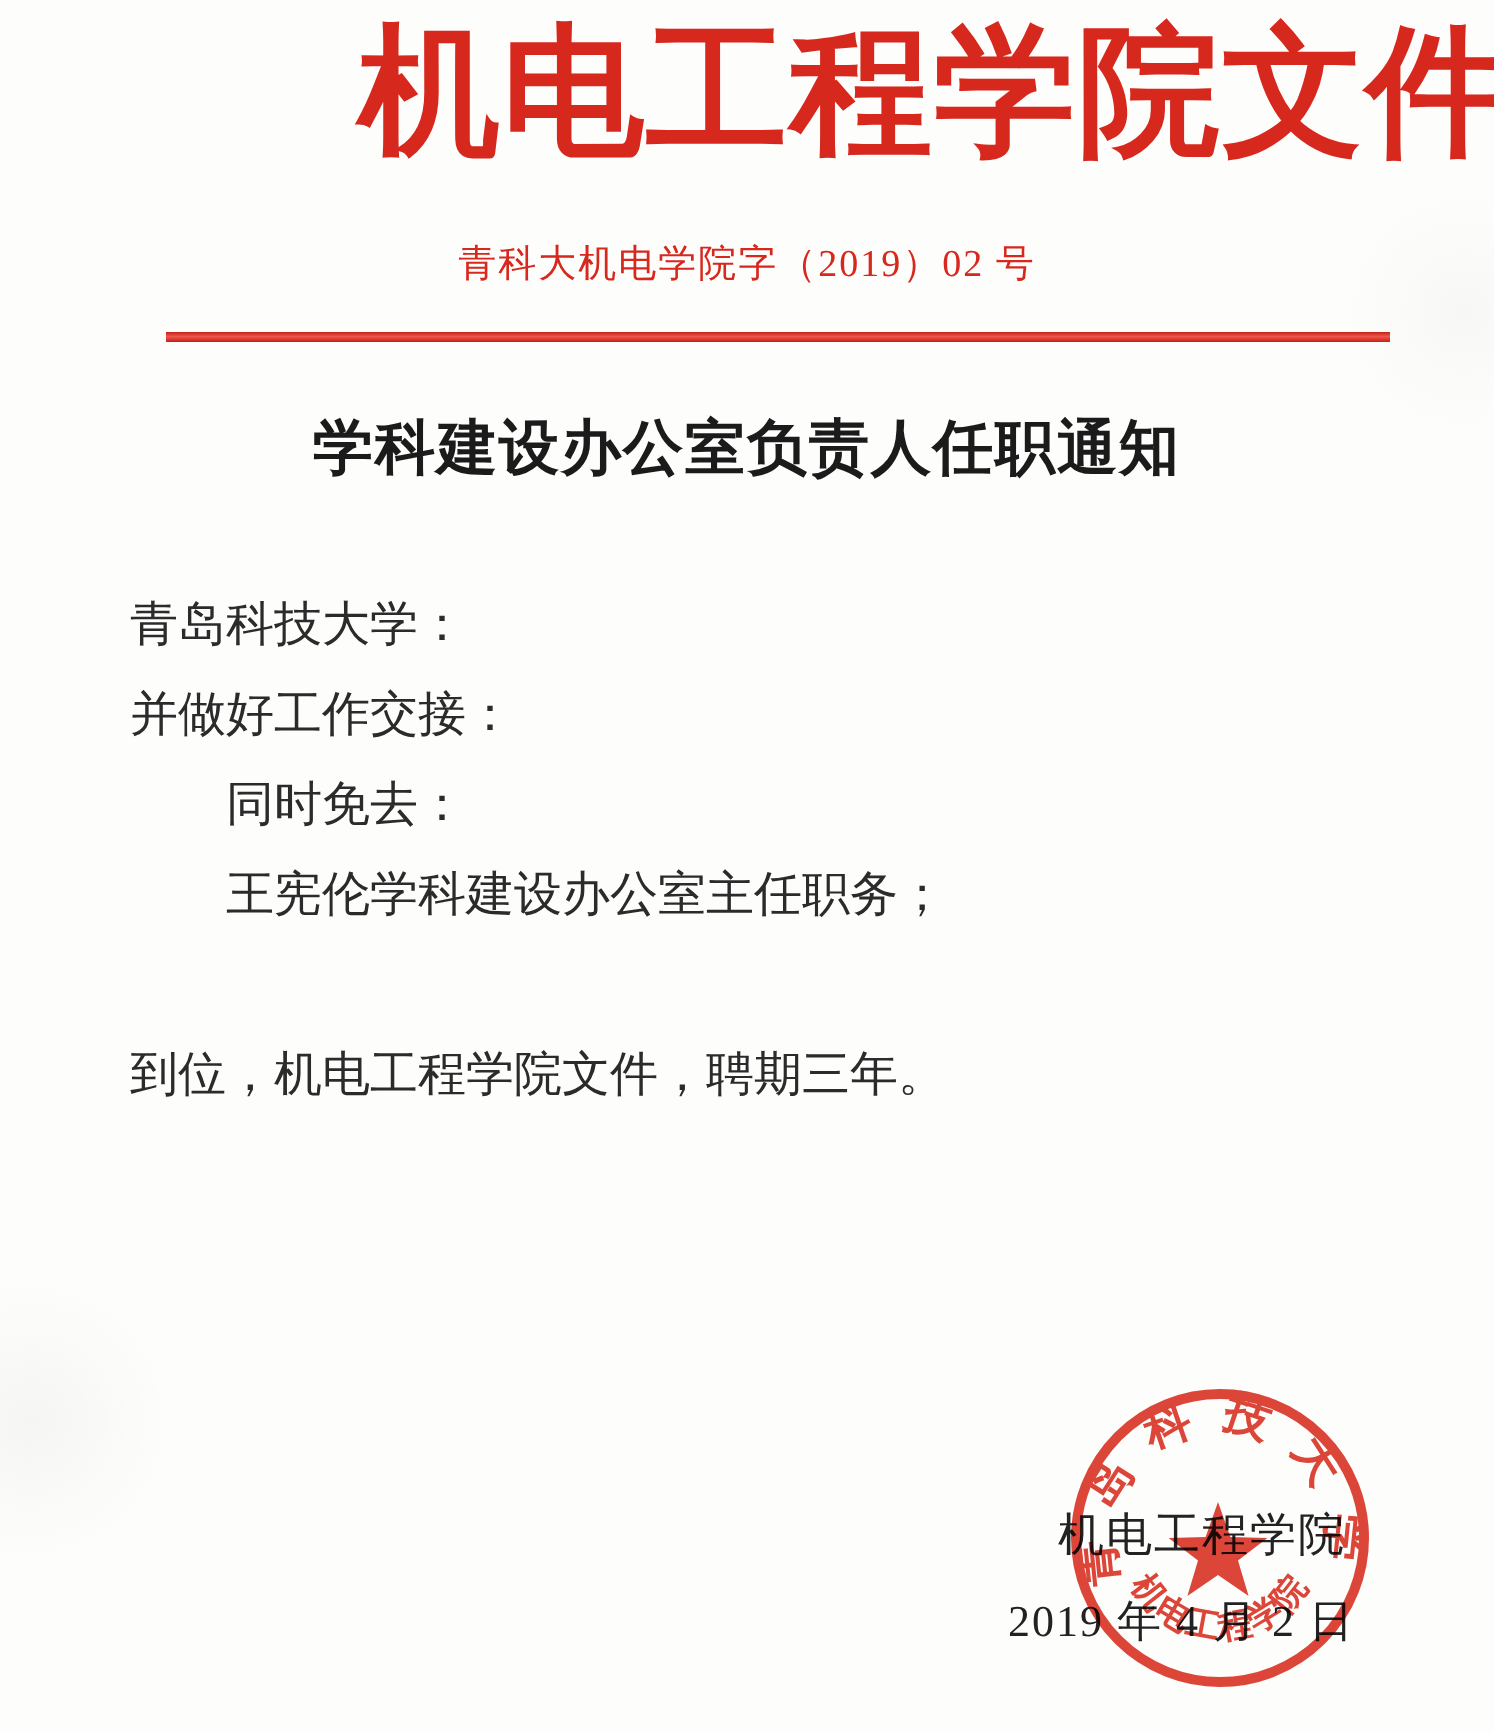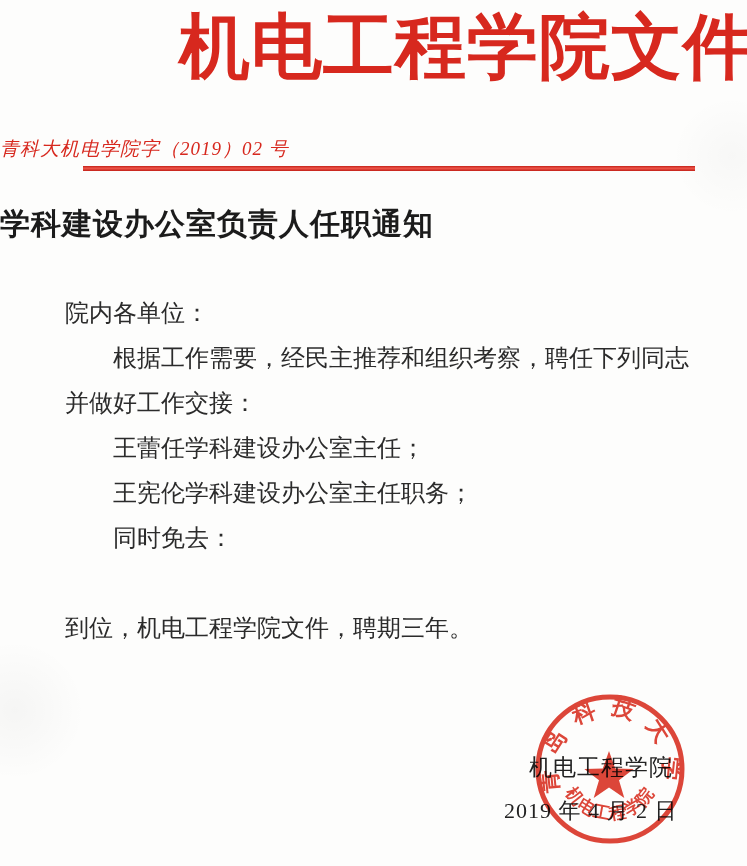--- a/index.html
+++ b/index.html
@@ -18,30 +18,31 @@
     overflow:hidden;
     font-family:"Liberation Serif","DejaVu Serif",serif;
   }
   .header-title{
     position:absolute;top:5px;left:8px;width:100%;
     text-align:right;
     font-size:71px;font-weight:700;line-height:1.2;
     color:var(--red);letter-spacing:1px;
   }
   .doc-number{
-    position:absolute;top:136px;left:0;width:100%;
-    text-align:left;
-    font-size:19px;color:var(--red);letter-spacing:1px;font-style:italic;
+    position:absolute;top:119px;left:0;width:100%;
+    text-align:center;
+    font-size:19px;color:var(--red);letter-spacing:1px;
   }
   .red-line{
     position:absolute;top:166px;left:83px;width:612px;height:5px;
     background:linear-gradient(to bottom,#c32018,#ee564a 45%,#c32018);
   }
   .notice-title{
     position:absolute;top:204px;left:0;width:100%;
+    text-align:center;
     font-size:30px;font-weight:700;color:#1b1b1b;letter-spacing:1px;
   }
   .body-text{
     position:absolute;top:291px;left:65px;width:622px;
     font-size:24px;color:var(--text-black);
   }
   .body-text .line{
     height:45px;line-height:45px;white-space:nowrap;
   }
   .body-text .line.indent{padding-left:48px;}
@@ -77,26 +78,24 @@
 
   <div class="header-title">机电工程学院文件</div>
 
   <div class="doc-number">青科大机电学院字（2019）02 号</div>
 
   <div class="red-line"></div>
 
   <div class="notice-title">学科建设办公室负责人任职通知</div>
 
   <div class="body-text">
-    <div class="line">院内各单位：</div>
-    <div class="line indent">根据工作需要，经民主推荐和组织考察，聘任下列同志</div>
+    <div class="line">青岛科技大学：</div>
     <div class="line">并做好工作交接：</div>
-    <div class="line indent">王蕾任学科建设办公室主任；</div>
+    <div class="line indent">同时免去：</div>
     <div class="line indent">王宪伦学科建设办公室主任职务；</div>
-    <div class="line indent">同时免去：</div>
     <div class="line"></div>
     <div class="line">到位，机电工程学院文件，聘期三年。</div>
   </div>
 
   <div class="signature">机电工程学院</div>
 
   <div class="date">2019 年 4 月 2 日</div>
 
   <svg class="seal" width="180" height="180" viewBox="0 0 180 180">
     <defs>

